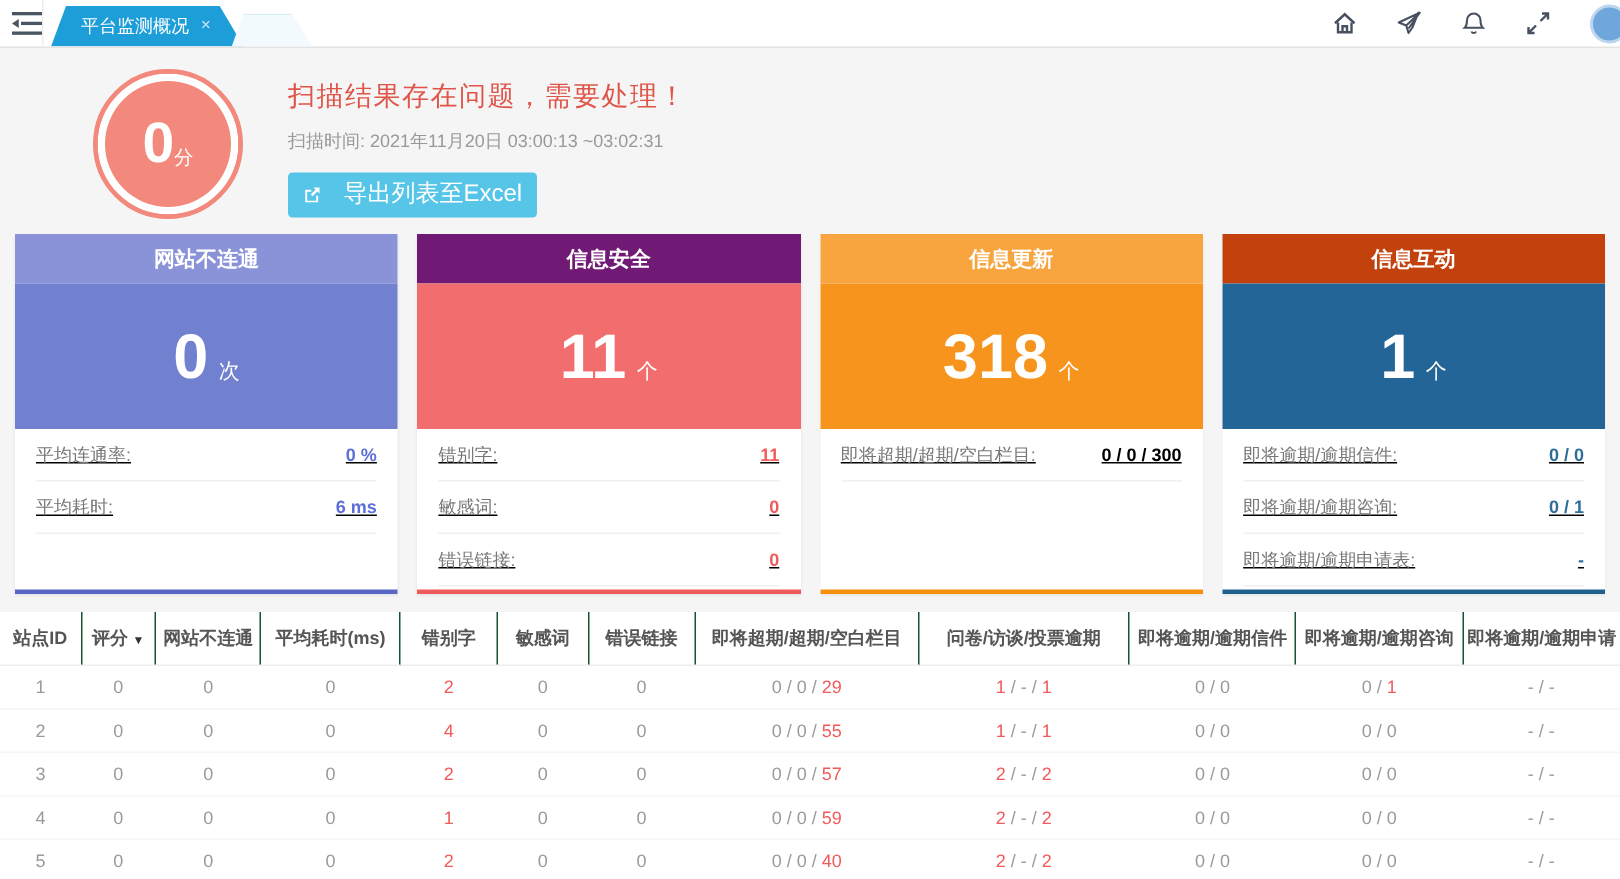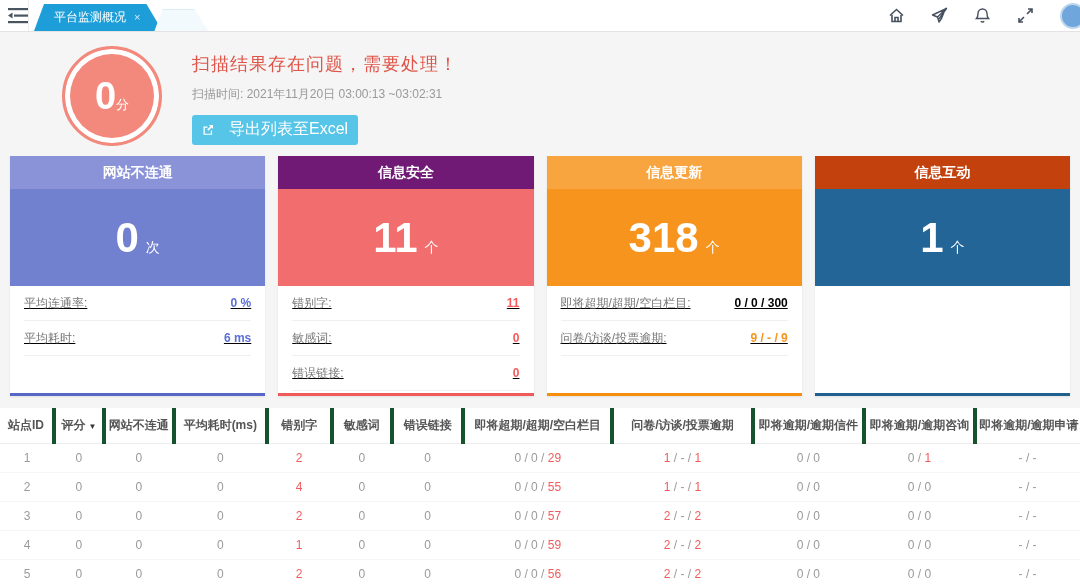--- a/index.html
+++ b/index.html
@@ -47,21 +47,21 @@
   .card-stats { flex:1; padding:0 14px; }
   .stat-row { display:flex; justify-content:space-between; align-items:center; height:35px;
     border-bottom:1px solid #f0f0f0; font-size:12px;text-decoration:underline; }
   .stat-label { color:#777; }
   .stat-value { font-weight:bold; }
 
   
   .table-wrap { margin-top:12px; background:#fff; }
   table { width:100%; border-collapse:collapse; font-size:12px; table-layout:fixed; }
   thead th { padding:9px 2px; color:#555; font-weight:bold; white-space:nowrap; overflow:hidden;
-    border-right:4px solid #14532d; border-bottom:1px solid #ededed; text-align:center; cursor:pointer; }
+    border-right:1px solid #14532d; border-bottom:1px solid #ededed; text-align:center; cursor:pointer; }
   thead th:last-child { border-right:none; }
   .sort-arrow { font-size:8px; color:#333; margin-left:3px; }
   tbody td { text-align:center; padding:7px 2px; border-bottom:1px solid #f5f5f5; white-space:nowrap; }
   .g { color:#9a9a9a; } .r { color:#f25b5b; }
 </style>
 </head>
 <body>
 
 <div class="topbar">
   <div class="menu-btn">
@@ -172,31 +172,41 @@
       <div class="card-header" style="background: rgb(248, 165, 64);">信息更新</div>
       <div class="card-body" style="background: rgb(247, 148, 30);">
         <span class="card-num">318</span>
         <span class="card-unit">个</span>
       </div>
       <div class="card-stats">
         <div class="stat-row">
           <span class="stat-label">即将超期/超期/空白栏目:</span>
           <span class="stat-value" style="color: #000000;">0 / 0 / 300</span>
         </div>
-        <div class="stat-row">
-          <span class="stat-label">问卷/访谈/投票逾期:</span>
-          <span class="stat-value" style="color: rgb(247, 148, 30);">9 / - / 9</span>
-        </div>
       </div>
     </div>
     <div class="card" style="border-bottom: 3px solid rgb(31, 96, 143);">
       <div class="card-header" style="background: #c2410c;">信息互动</div>
       <div class="card-body" style="background: rgb(36, 101, 151);">
         <span class="card-num">1</span>
         <span class="card-unit">个</span>
+      </div>
+      <div class="card-stats">
+        <div class="stat-row">
+          <span class="stat-label">即将逾期/逾期信件:</span>
+          <span class="stat-value" style="color: rgb(46, 110, 153);">0 / 0</span>
+        </div>
+        <div class="stat-row">
+          <span class="stat-label">即将逾期/逾期咨询:</span>
+          <span class="stat-value" style="color: rgb(46, 110, 153);">0 / 1</span>
+        </div>
+        <div class="stat-row">
+          <span class="stat-label">即将逾期/逾期申请表:</span>
+          <span class="stat-value" style="color: rgb(46, 110, 153);">-</span>
+        </div>
       </div>
     </div>
   </div>
 
 <div class="table-wrap">
   <table>
     <colgroup id="cols">
         <col style="width: 5%;">
         <col style="width: 4.6%;">
         <col style="width: 6.5%;">
@@ -284,21 +294,21 @@
           <td class="g">- / -</td>
         </tr>
         <tr>
           <td class="g">5</td>
           <td class="g">0</td>
           <td class="g">0</td>
           <td class="g">0</td>
           <td><span class="r">2</span></td>
           <td class="g">0</td>
           <td class="g">0</td>
-          <td><span class="g">0 / 0 / </span><span class="r">56</span></td>
+          <td><span class="g">0 / 0 / </span><span class="r">40</span></td>
           <td><span class="r">2</span><span class="g"> / - / </span><span class="r">2</span></td>
           <td class="g">0 / 0</td>
           <td class="g">0 / 0</td>
           <td class="g">- / -</td>
         </tr>
       </tbody>
   </table>
 </div>
 
 </body></html>

